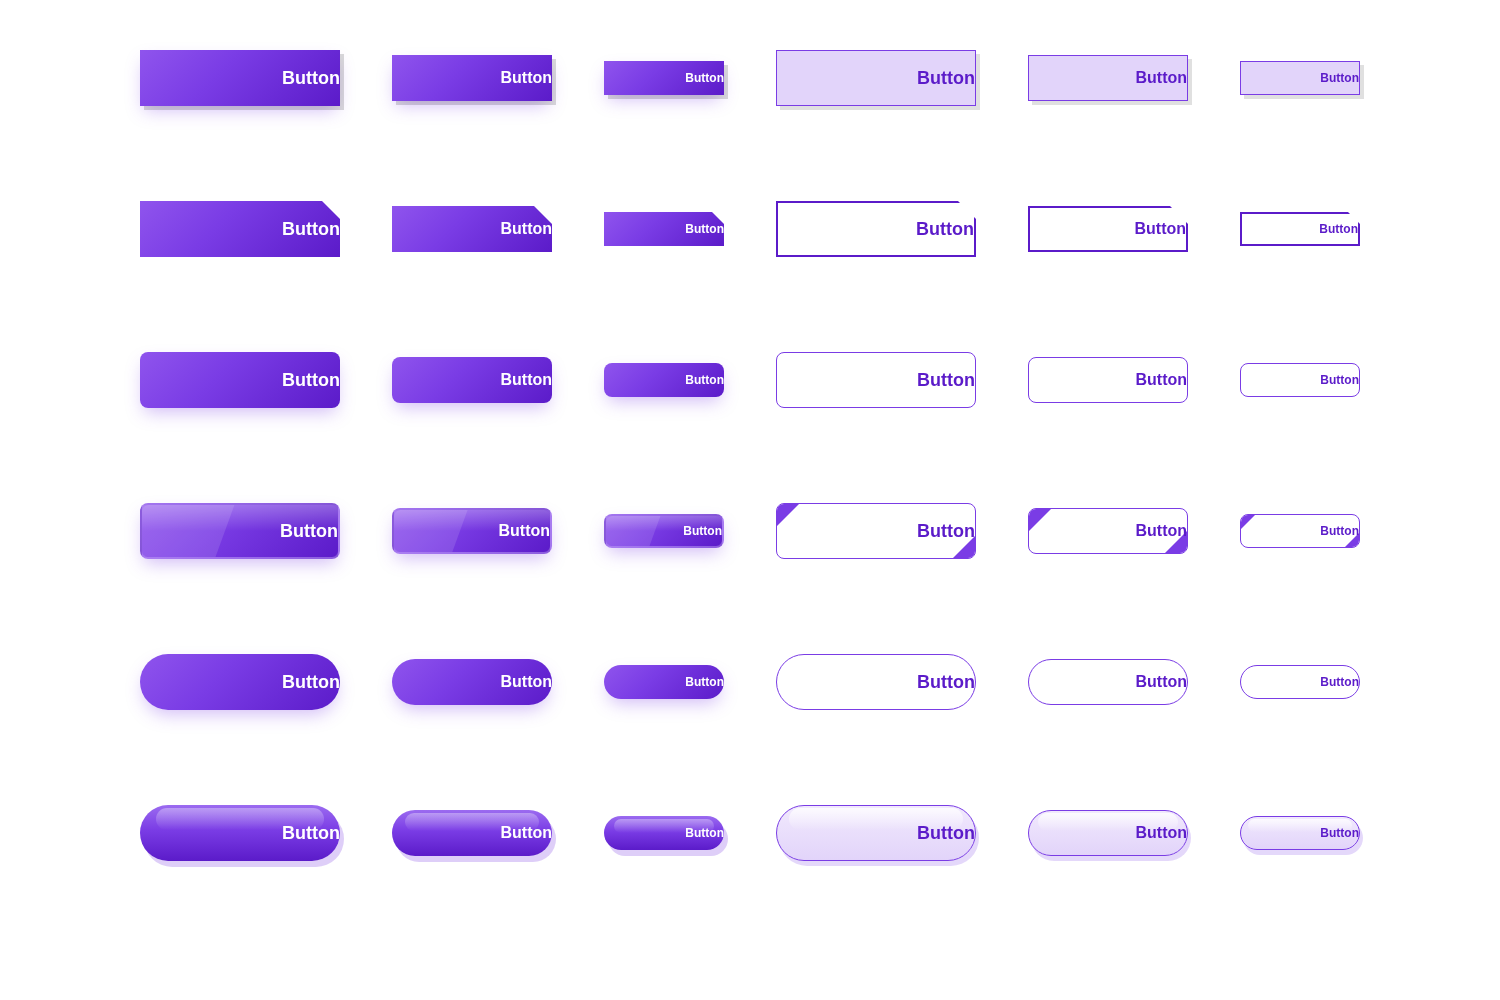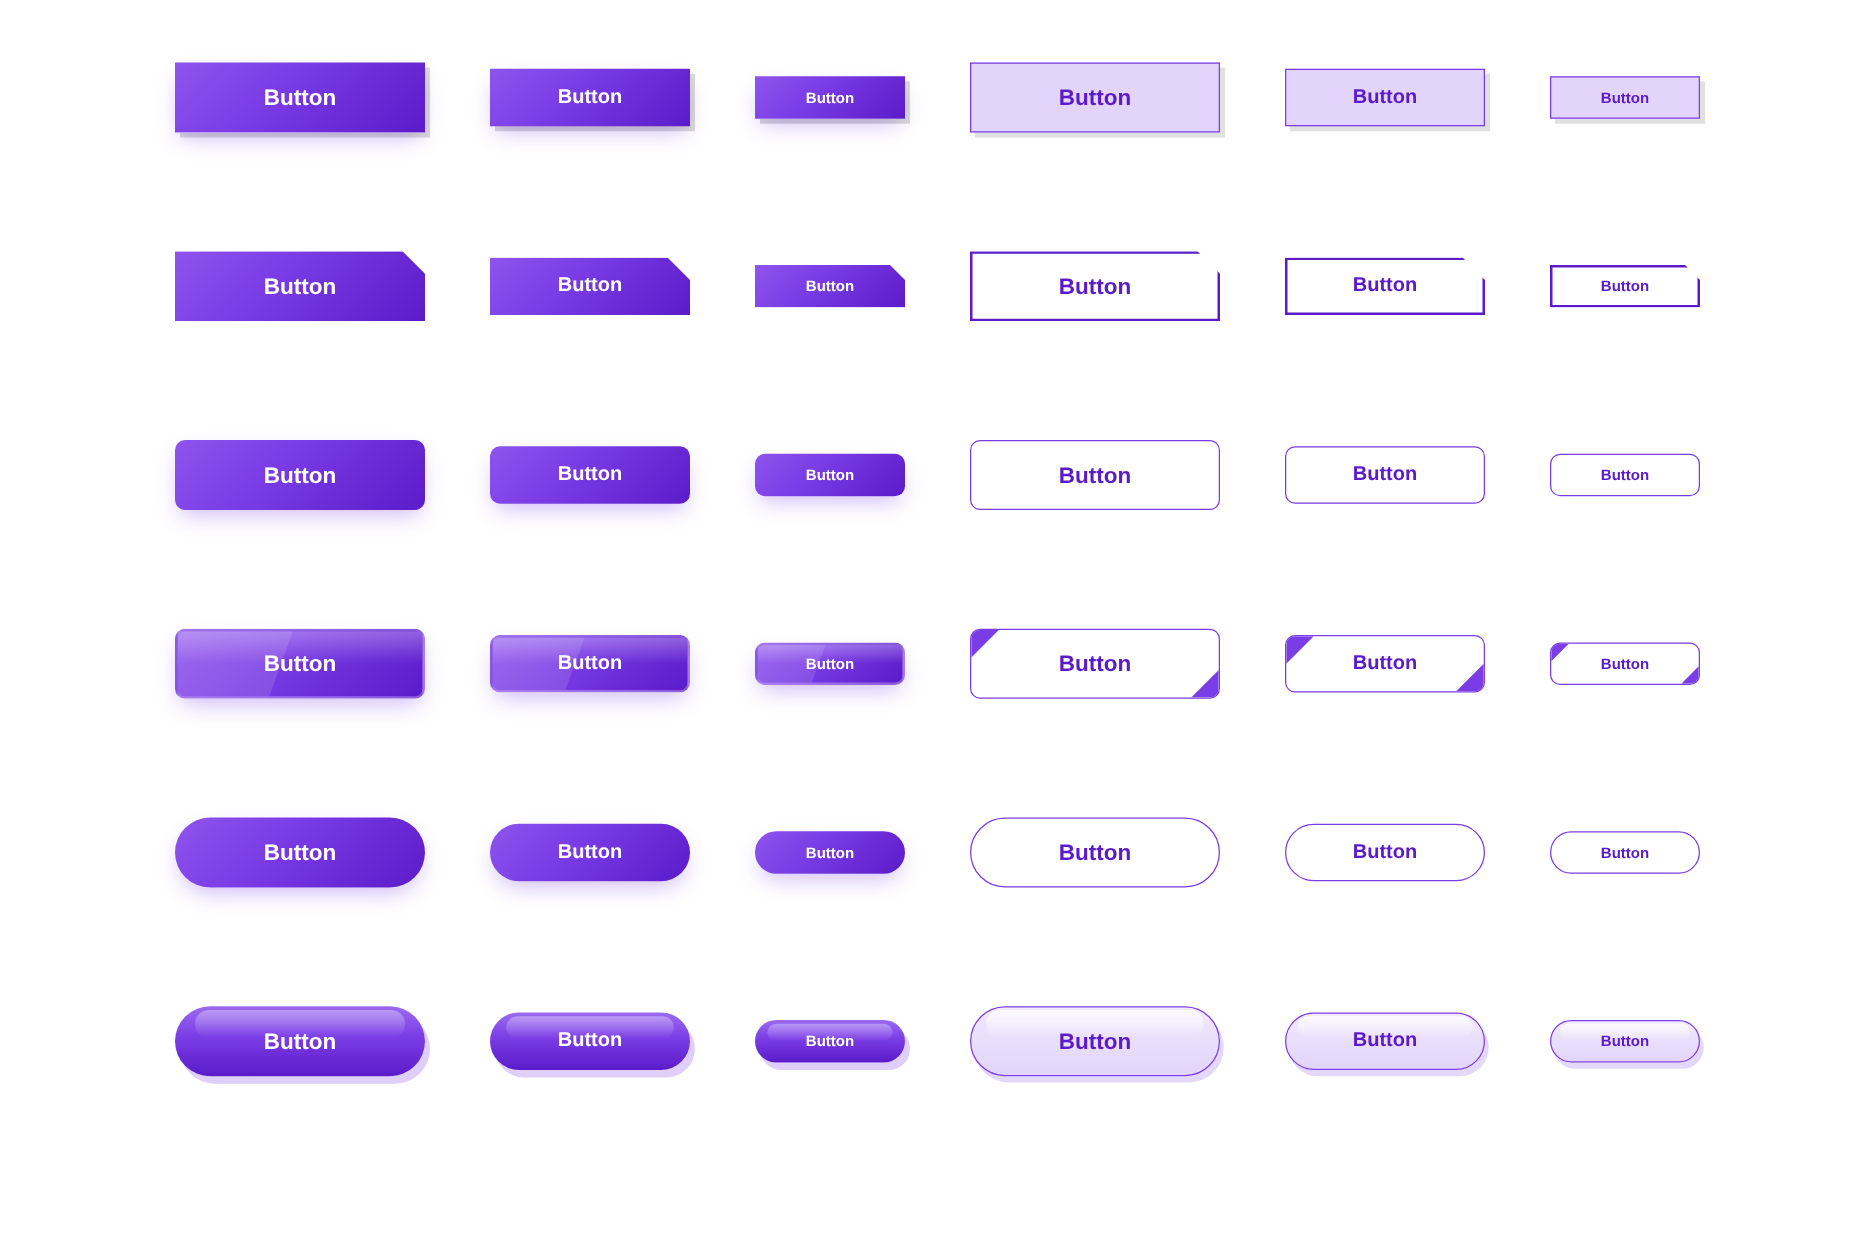--- a/index.html
+++ b/index.html
@@ -24,21 +24,21 @@
     grid-template-rows: repeat(6, 1fr);
     column-gap:42px;
     row-gap:95px;
     align-items:center;
     justify-items:center;
     justify-content:center;
   }
   .btn{
     display:flex;
     align-items:center;
-    justify-content:center;
+    justify-content:flex-end;
     font-weight:700;
     cursor:pointer;
     user-select:none;
     position:relative;
     white-space:nowrap;
   }
   
   .sz-l{width:200px;height:56px;font-size:18px;}
   .sz-m{width:160px;height:46px;font-size:16px;}
   .sz-s{width:120px;height:34px;font-size:12px;}

